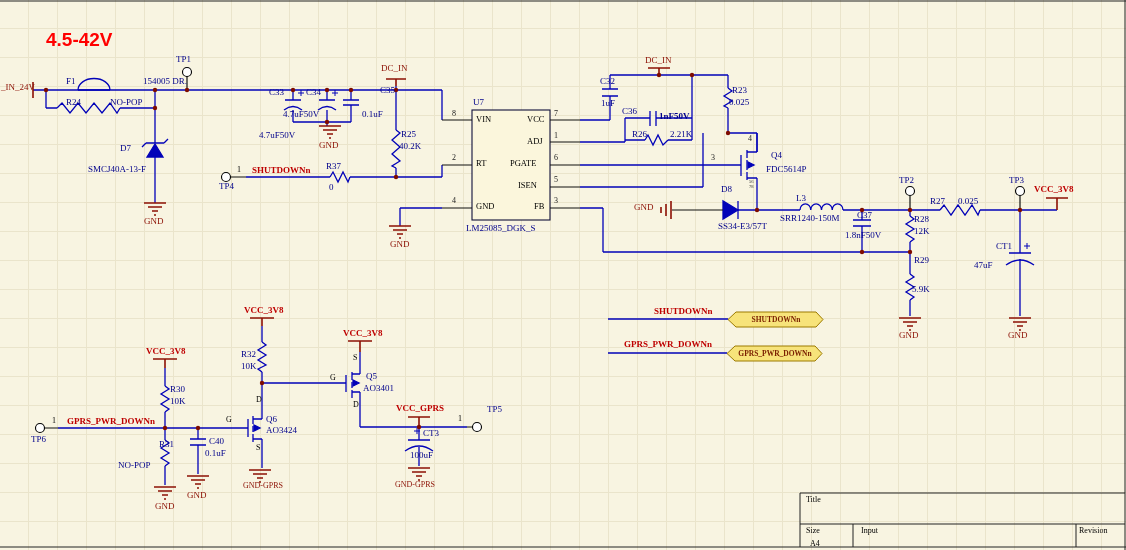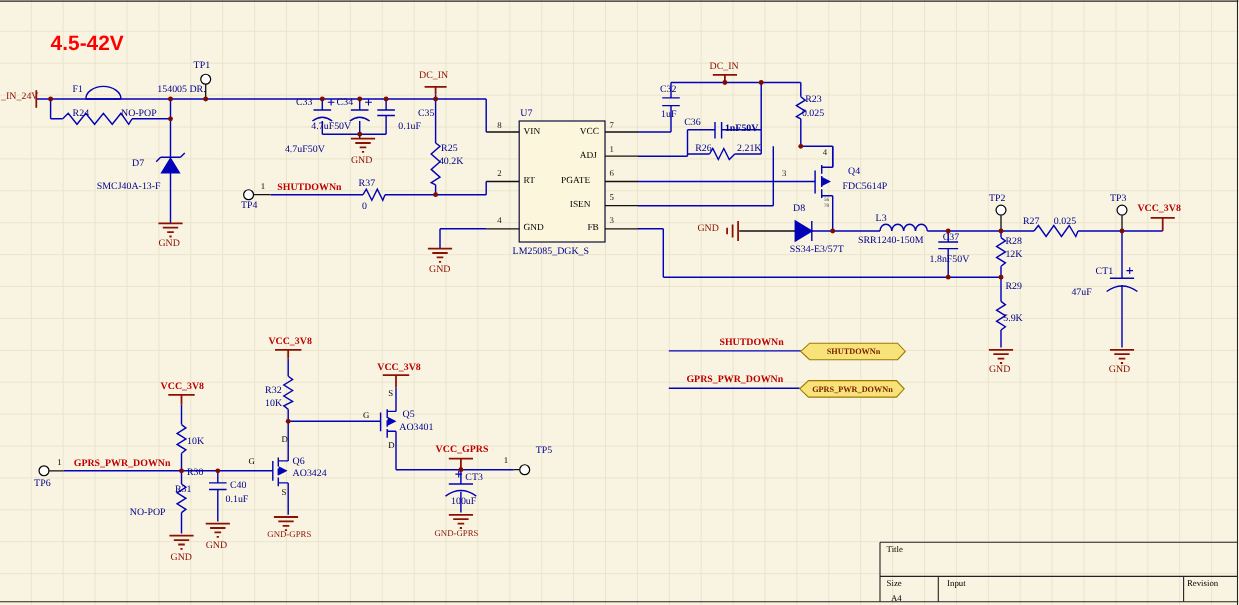--- a/index.html
+++ b/index.html
@@ -198,21 +198,21 @@
 <div class="lbl" style="left:110px;top:98px;">NO-POP</div>
 <div class="lbl" style="left:176px;top:55px;">TP1</div>
 <div class="lbl" style="left:120px;top:144px;">D7</div>
 <div class="lbl" style="left:88px;top:165px;">SMCJ40A-13-F</div>
 <div class="lbl c-pwr" style="left:144px;top:217px;">GND</div>
 
 <div class="lbl" style="left:269px;top:88px;">C33</div>
 <div class="lbl" style="left:306px;top:88px;">C34</div>
 <div class="lbl" style="left:283px;top:110px;">4.7uF50V</div>
 <div class="lbl" style="left:259px;top:131px;">4.7uF50V</div>
-<div class="lbl" style="left:360px;top:98px;padding-left:20px;">C35</div>
+<div class="lbl" style="left:360px;top:86px;padding-left:20px;">C35</div>
 <div class="lbl" style="left:362px;top:110px;">0.1uF</div>
 <div class="lbl c-pwr" style="left:319px;top:141px;">GND</div>
 
 <div class="lbl c-pwr" style="left:381px;top:64px;">DC_IN</div>
 <div class="lbl" style="left:401px;top:130px;">R25</div>
 <div class="lbl" style="left:399px;top:142px;">40.2K</div>
 
 <div class="lbl" style="left:219px;top:182px;">TP4</div>
 <div class="lbl c-blk s8" style="left:237px;top:166px;">1</div>
 <div class="lbl c-net" style="left:252px;top:166px;">SHUTDOWNn</div>
@@ -276,21 +276,21 @@
 <div class="lbl" style="left:996px;top:242px;">CT1</div>
 <div class="lbl" style="left:974px;top:261px;">47uF</div>
 <div class="lbl c-pwr" style="left:1008px;top:331px;">GND</div>
 
 <div class="lbl c-net" style="left:654px;top:307px;">SHUTDOWNn</div>
 <div class="port-text" style="left:728px;top:316px;">SHUTDOWNn</div>
 <div class="lbl c-net" style="left:624px;top:340px;">GPRS_PWR_DOWNn</div>
 <div class="port-text" style="left:727px;top:350px;">GPRS_PWR_DOWNn</div>
 
 <div class="lbl c-net" style="left:146px;top:347px;">VCC_3V8</div>
-<div class="lbl" style="left:170px;top:385px;margin-top:40px;">R30</div>
+<div class="lbl" style="left:170px;top:385px;">R30</div>
 <div class="lbl" style="left:170px;top:397px;">10K</div>
 <div class="lbl" style="left:31px;top:435px;">TP6</div>
 <div class="lbl c-blk s8" style="left:52px;top:417px;">1</div>
 <div class="lbl c-net" style="left:67px;top:417px;">GPRS_PWR_DOWNn</div>
 <div class="lbl" style="left:159px;top:440px;">R31</div>
 <div class="lbl" style="left:118px;top:461px;">NO-POP</div>
 <div class="lbl c-pwr" style="left:155px;top:502px;">GND</div>
 <div class="lbl" style="left:209px;top:437px;">C40</div>
 <div class="lbl" style="left:205px;top:449px;">0.1uF</div>
 <div class="lbl c-pwr" style="left:187px;top:491px;">GND</div>

